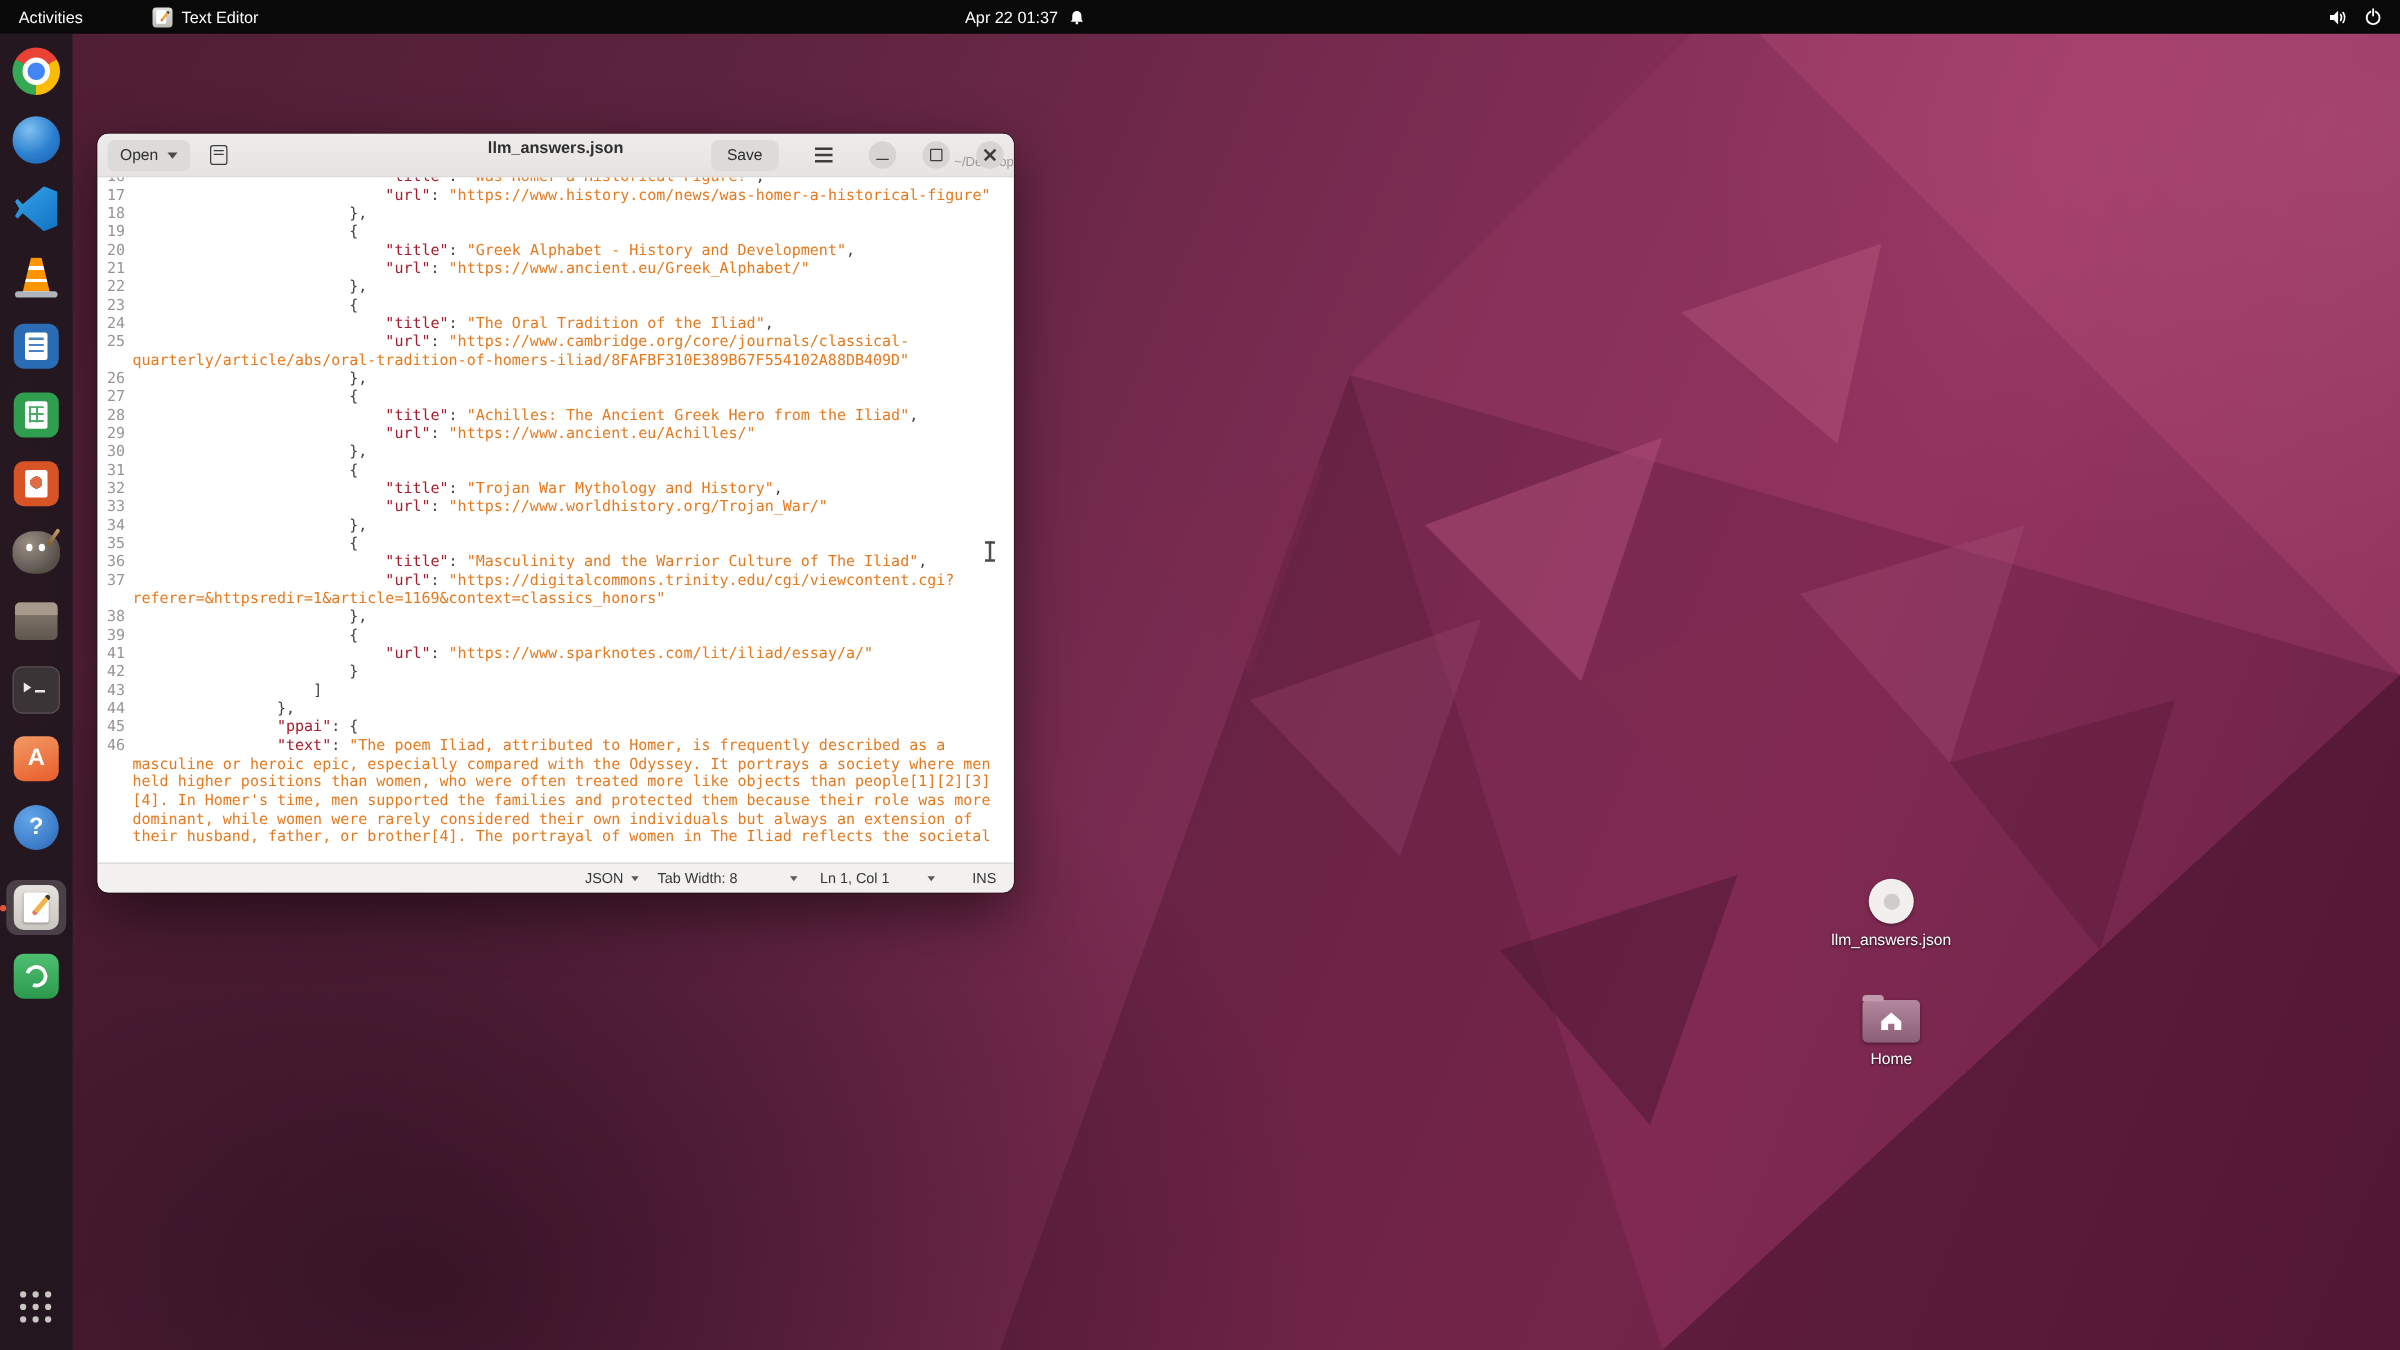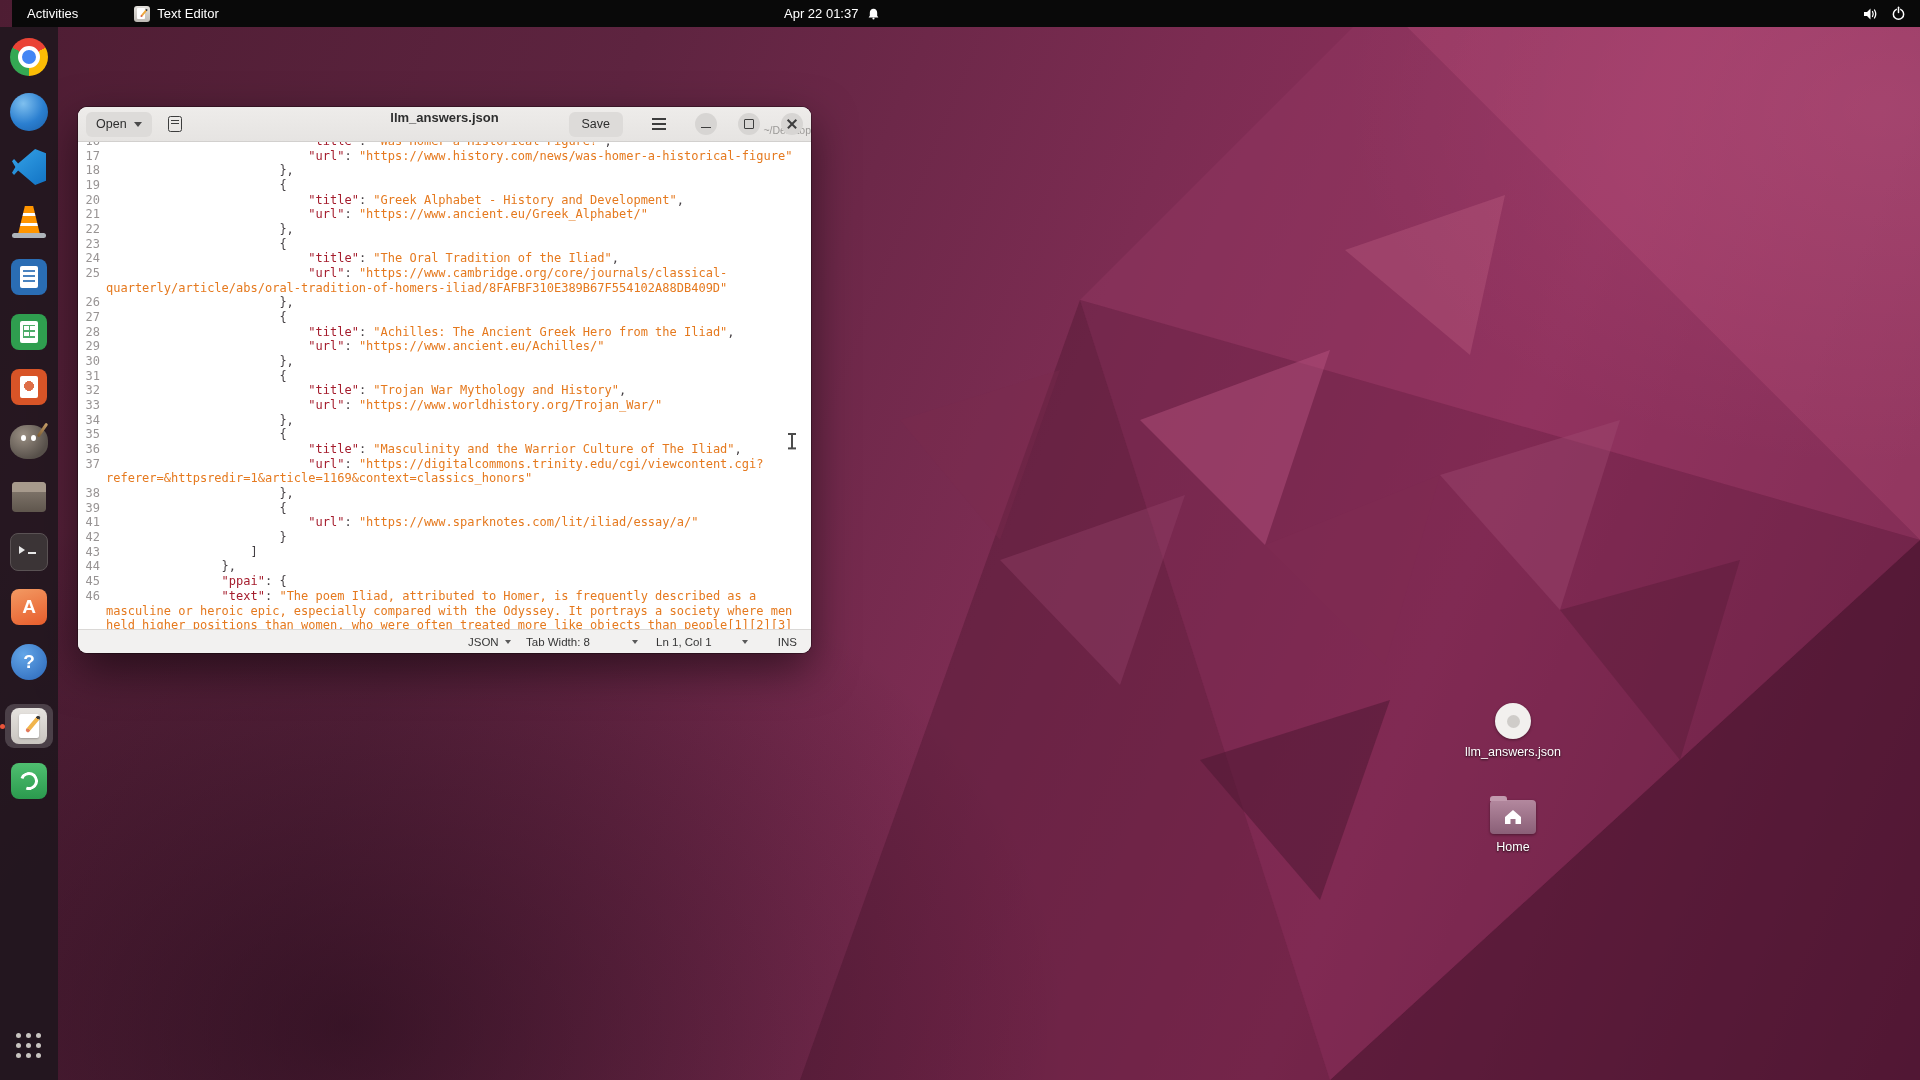--- a/index.html
+++ b/index.html
@@ -9,21 +9,21 @@
     background:#4a1b31;
   }
   
   .wallpaper{position:absolute;inset:0;
     background:linear-gradient(112deg,#4e1d33 0%,#5e2440 28%,#7c2c52 52%,#93305e 72%,#6b2145 100%);}
   .wallpaper svg{position:absolute;inset:0;}
   .vignette{position:absolute;inset:0;
     background:radial-gradient(1200px 900px at 18% 95%, rgba(20,5,15,.55), transparent 60%),
                radial-gradient(900px 600px at 98% 10%, rgba(255,150,190,.12), transparent 60%);}
   
-  .topbar{position:absolute;top:0;left:12px;right:0;height:27px;background:#090909;color:#fff;
+  .topbar{position:absolute;top:0;left:0;right:0;height:27px;background:#090909;color:#fff;
     display:flex;align-items:center;font-size:13px;z-index:50;}
   .tb-item{padding:0 15px;height:100%;display:flex;align-items:center;gap:7px;}
   .tb-app{margin-left:26px;}
   .mini-ic{width:16px;height:16px;border-radius:3px;background:linear-gradient(#e3e0dc,#bdb9b4);
     position:relative;display:inline-block;}
   .mini-ic::before{content:"";position:absolute;left:3px;top:2px;width:8px;height:11px;background:#fff;border-radius:1px;}
   .mini-ic::after{content:"";position:absolute;width:2px;height:10px;border-radius:1px;
     background:linear-gradient(#444 0 20%,#eda73f 20% 85%,#d86a52 85%);transform:rotate(40deg);left:9px;top:2px;}
   .tb-center{position:absolute;left:772px;top:0;height:27px;display:flex;align-items:center;gap:9px;}
   .tb-right{margin-left:auto;display:flex;align-items:center;gap:12px;padding-right:14px;height:100%;}
@@ -80,21 +80,21 @@
   .ic-gedit::before{content:"";width:20px;height:24px;background:#fff;border-radius:2px;box-shadow:0 1px 2px rgba(0,0,0,.25);}
   .ic-gedit::after{content:"";position:absolute;width:4px;height:20px;border-radius:2px;
     background:linear-gradient(#3a3a3a 0 15%,#f0b44c 15% 85%,#e2795b 85%);transform:rotate(40deg);left:20px;top:6px;}
   .ic-green{width:36px;height:36px;border-radius:8px;background:linear-gradient(#4fbf70,#2b9a4e);position:relative;}
   .ic-green::before{content:"";position:absolute;inset:9px;border:3px solid #fff;border-radius:50%;
     border-left-color:transparent;transform:rotate(-25deg);}
   .ic-grid{width:26px;height:26px;display:grid;grid-template-columns:repeat(3,1fr);grid-template-rows:repeat(3,1fr);gap:4px;}
   .ic-grid i{width:5px;height:5px;border-radius:50%;background:#c9c5c1;}
   .dock-bottom{margin-top:auto;margin-bottom:12px;}
   
-  .window{position:absolute;left:78px;top:107px;width:733px;height:546px;border-radius:9px;background:#fff;
+  .window{position:absolute;left:78px;top:107px;width:733px;height:607px;border-radius:9px;background:#fff;
     box-shadow:0 16px 44px rgba(0,0,0,.5),0 0 0 1px rgba(0,0,0,.3);display:flex;flex-direction:column;overflow:hidden;z-index:30;}
   .headerbar{height:34px;background:linear-gradient(#eeecea,#e6e4e2);border-bottom:1px solid #d2d0ce;
     display:flex;align-items:center;padding:0 8px;position:relative;flex:none;}
   .hb-btn{background:#dddbd9;border-radius:6px;display:flex;align-items:center;justify-content:center;
     font-size:12.5px;color:#2e2e2e;height:25px;}
   .open-btn{padding:0 10px;gap:7px;}
   .chev-down{width:0;height:0;border:4px solid transparent;border-top:5px solid #4a4a4a;margin-top:4px;}
   .doc-btn{width:30px;margin-left:8px;background:transparent;}
   .doc-glyph{width:12px;height:14px;border:1.6px solid #3d3d3d;border-radius:2.5px;position:relative;}
   .doc-glyph::after{content:"";position:absolute;left:2px;right:2px;top:2.5px;height:1.6px;background:#3d3d3d;box-shadow:0 3px 0 #3d3d3d;}

